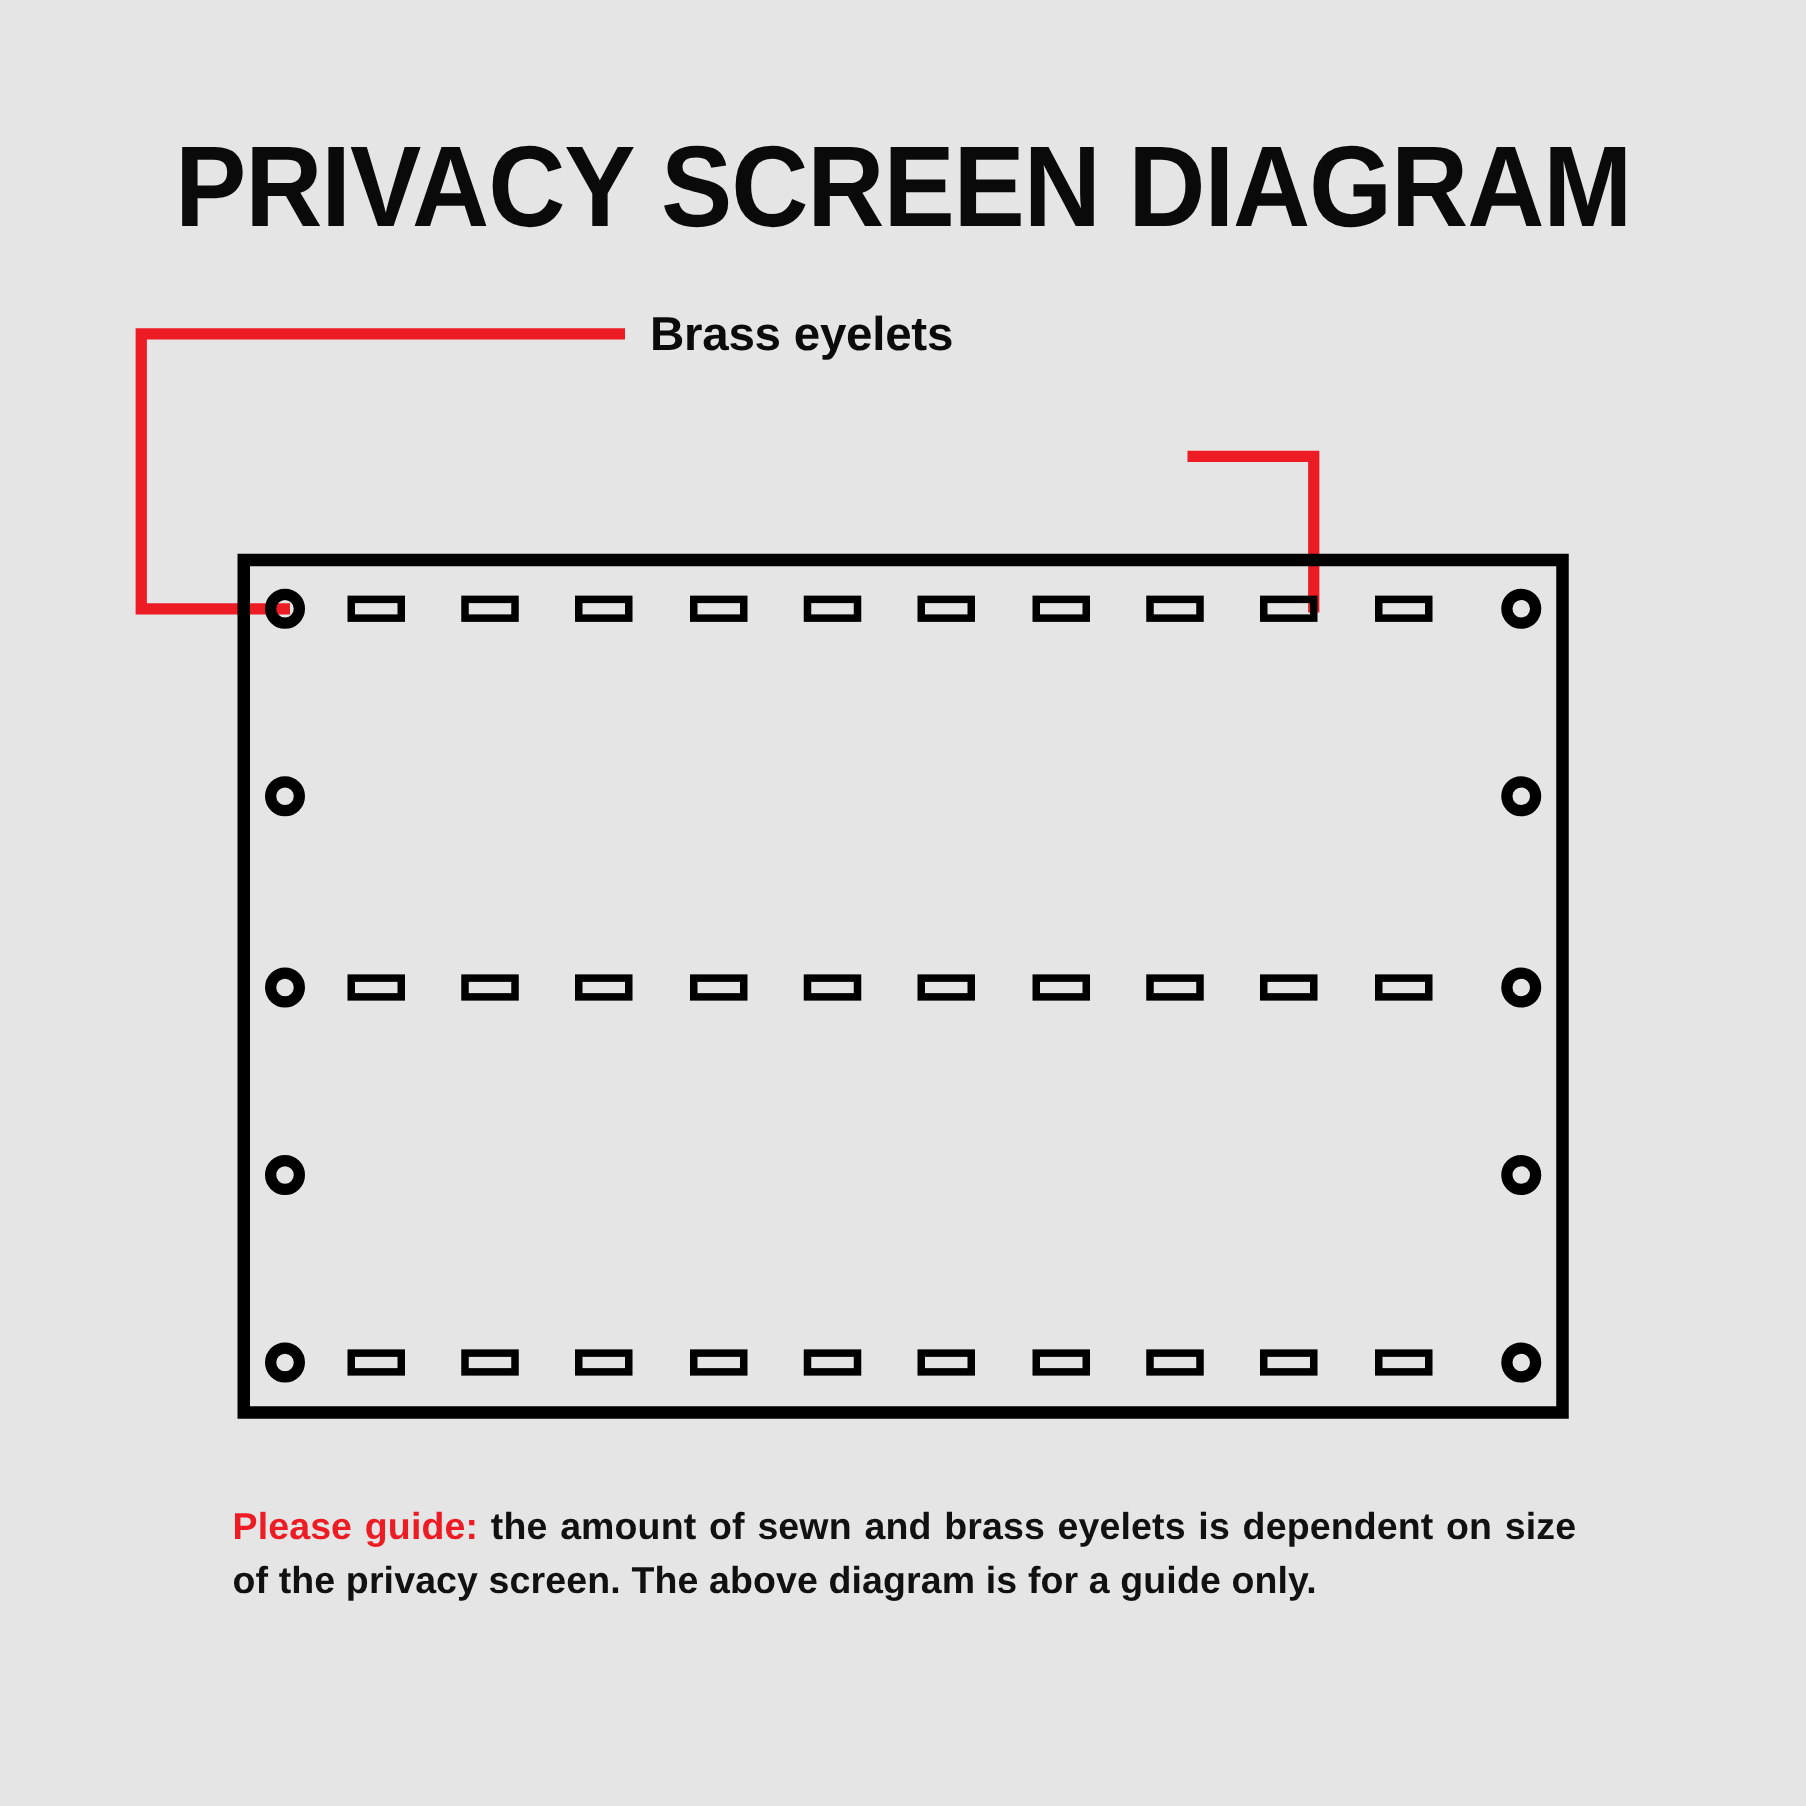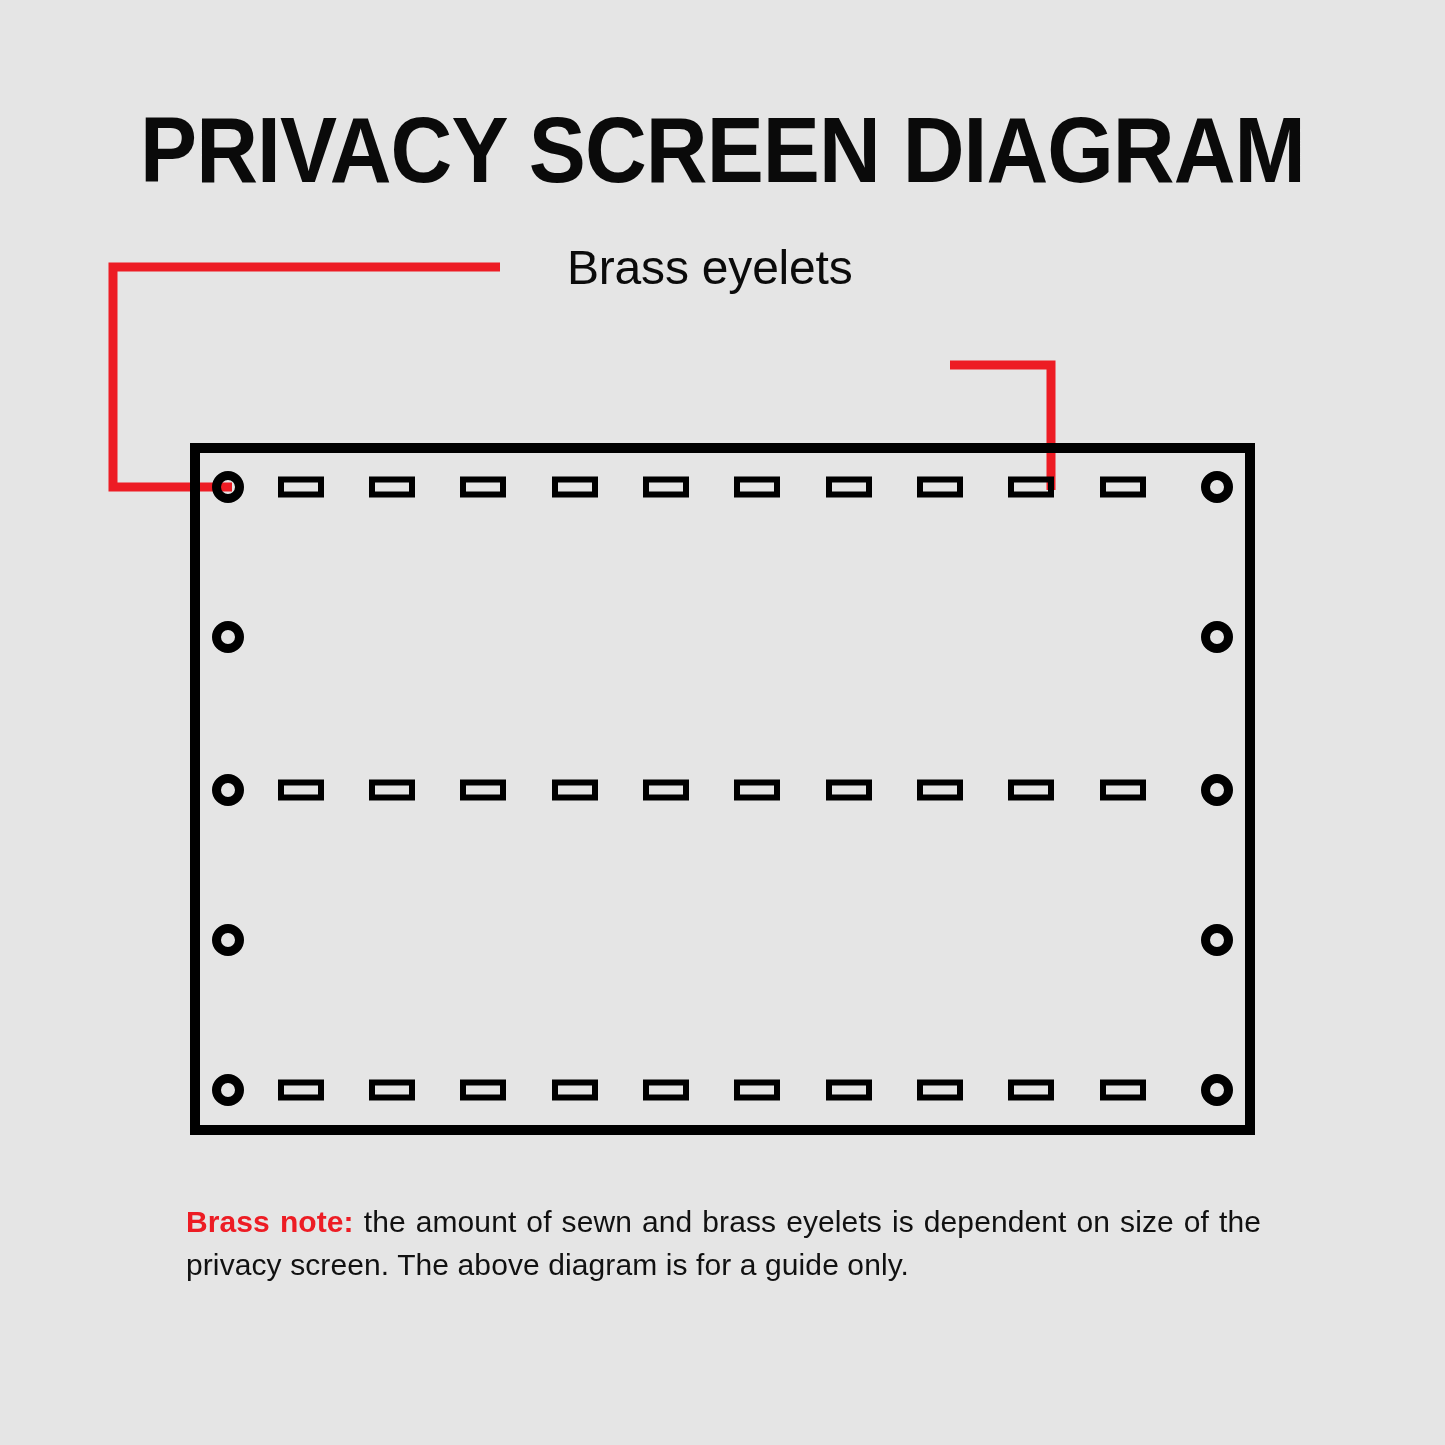--- a/index.html
+++ b/index.html
@@ -35,27 +35,26 @@
     color: #0a0a0a;
     transform: scaleX(0.93);
     transform-origin: center center;
     white-space: nowrap;
   }
 
   
   .callout-label {
     position: absolute;
     font-family: "Liberation Sans", sans-serif;
-    font-weight: 400;
-    font-size: 48px;
+    font-weight: 700;
+    font-size: 38px;
     line-height: 56px;
     color: #0b0b0b;
     white-space: nowrap;
     letter-spacing: -0.2px;
-    margin-left: 47px;
   }
   #label-brass {
     left: 520px;
     top: 240px;
   }
   #label-sewn {
     left: 519px;
     top: 340px;
   }
 
@@ -89,21 +88,21 @@
     line-height: 43px;
     color: #111111;
     text-align: justify;
     letter-spacing: 0.1px;
   }
   #footnote .note-lead {
     font-weight: 700;
     color: #ED1C24;
   }
   #footnote .note-body {
-    font-weight: 400;
+    font-weight: 700;
     color: #111111;
   }
 </style>
 </head>
 <body>
 
 <div id="page">
 
   <div id="title">PRIVACY SCREEN DIAGRAM</div>
 
@@ -167,16 +166,16 @@
           <rect x="737" y="1082.5" width="40" height="15" fill="none" stroke="#000000" stroke-width="6"></rect>
           <rect x="829" y="1082.5" width="40" height="15" fill="none" stroke="#000000" stroke-width="6"></rect>
           <rect x="920" y="1082.5" width="40" height="15" fill="none" stroke="#000000" stroke-width="6"></rect>
           <rect x="1011" y="1082.5" width="40" height="15" fill="none" stroke="#000000" stroke-width="6"></rect>
           <rect x="1103" y="1082.5" width="40" height="15" fill="none" stroke="#000000" stroke-width="6"></rect>
         </g>
       </g>
   </svg>
 
   <div id="footnote">
-    <span class="note-lead">Brass note:</span><span class="note-body"> the amount of sewn and brass eyelets is dependent on size of the privacy screen. The above diagram is for a guide only.</span>
+    <span class="note-lead">Please guide:</span><span class="note-body"> the amount of sewn and brass eyelets is dependent on size of the privacy screen. The above diagram is for a guide only.</span>
   </div>
 
 </div>
 
 </body></html>

